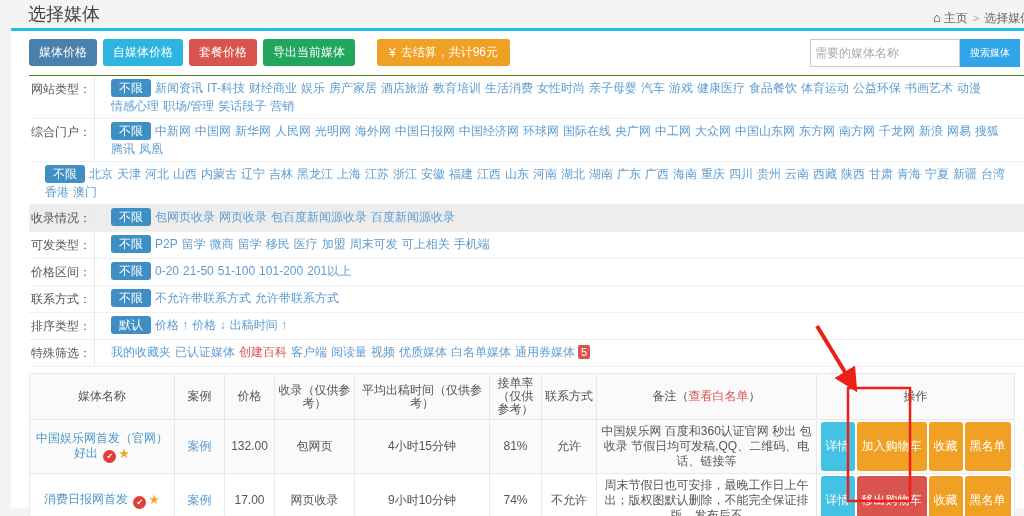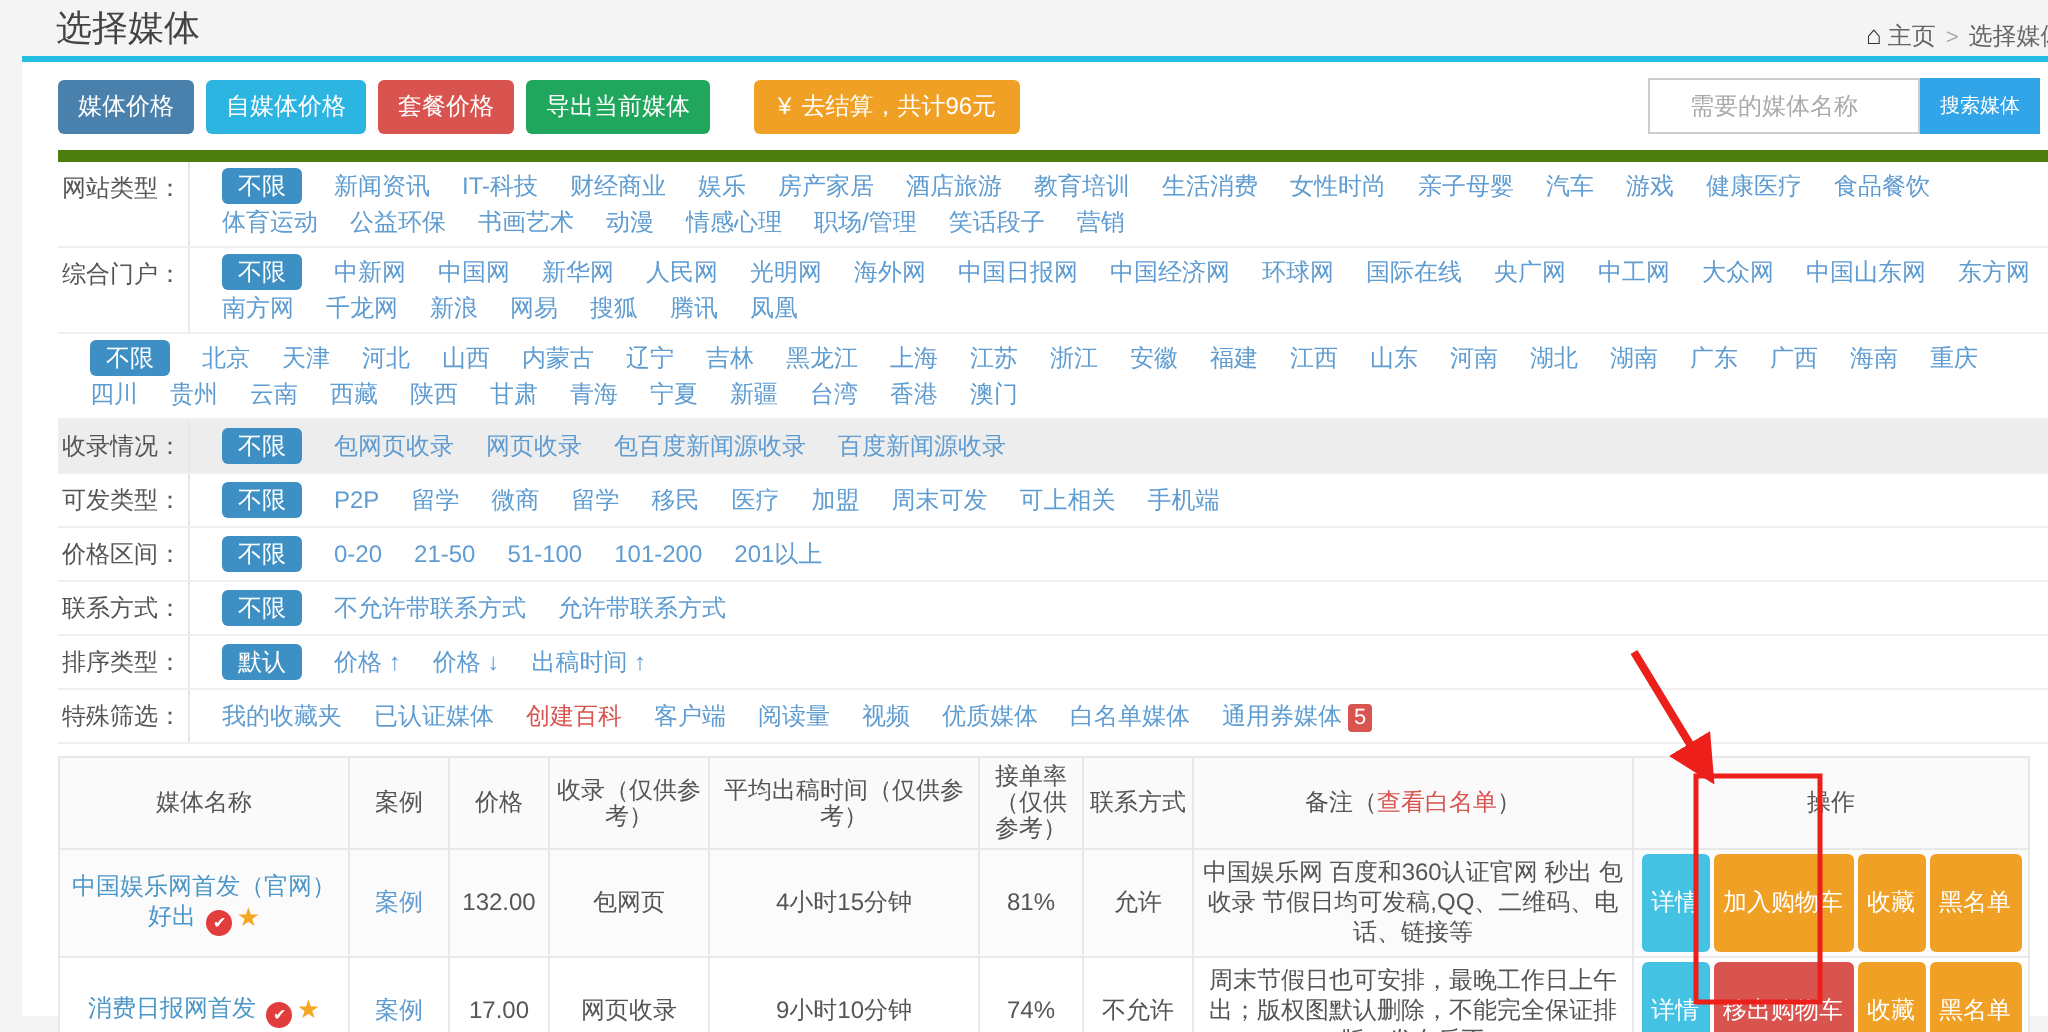--- a/index.html
+++ b/index.html
@@ -8,39 +8,39 @@
   
   .topbar{height:28px;position:relative;display:flex;align-items:center;padding-left:28px}
   .page-title{font-size:18px;font-weight:normal;color:#444}
   .breadcrumb{position:absolute;left:933px;top:10px;white-space:nowrap;color:#666;font-size:12px}
   .breadcrumb .home-ic{font-size:13px;color:#333;margin-right:3px}
   .breadcrumb a{color:#666;text-decoration:none}
   .breadcrumb .sep{color:#aaa;margin:0 5px;font-size:11px}
   
   .panel{margin-left:11px;background:#fff;border-top:3px solid var(--topline);height:480px}
   
-  .toolbar{display:flex;align-items:center;padding:8px 4px 8px 18px}
+  .toolbar{display:flex;align-items:flex-start;padding:8px 4px 8px 18px}
   .btn{color:#fff;border:none;border-radius:3px;padding:5px 10px;font-size:12px;margin-right:6px;cursor:pointer;display:inline-flex;align-items:center;gap:5px;font-family:inherit;white-space:nowrap}
   .btn-media{background:var(--primary-blue)}
   .btn-selfmedia{background:var(--cyan)}
   .btn-package{background:var(--red)}
   .btn-export{background:var(--green)}
   .btn-cart{background:var(--orange);margin-left:6px;padding:5px 12px}
   .btn-checkout{background:var(--orange);margin-left:16px;padding:5px 12px}
   .cart-badge{background:var(--red);border-radius:2px;padding:0 4px;font-size:11px;line-height:15px;display:inline-block}
   .search{margin-left:auto;display:flex;align-items:stretch}
-  .search input{width:136px;height:28px;border:1px solid #ccc;padding:0 20px;font-size:12px;color:#555;outline:none;font-family:inherit}
+  .search input{width:150px;height:28px;border:1px solid #ccc;padding:0 4px;font-size:12px;color:#555;outline:none;font-family:inherit}
   .search input::placeholder{color:#aaa}
   .search button{height:28px;background:var(--search-blue);color:#fff;border:none;padding:0 10px;font-size:10px;cursor:pointer;font-family:inherit;white-space:nowrap}
   
-  .filters{margin:0 0 0 18px;border-top:6px solid #4d7c0f}
+  .filters{margin:0 0 0 18px;border-top:1px solid #4d7c0f}
   .frow{display:flex;align-items:stretch;border-bottom:1px solid #f0f0f0}
   .frow.gray{background:#ededed}
   .flabel{width:66px;flex:none;padding:4px 0 4px 2px;color:#555;border-right:1px solid #e8e8e8;line-height:18px}
-  .fopts{flex:1;padding:3px 0 3px 16px;display:flex;flex-wrap:wrap;column-gap:16px;align-items:center}
+  .fopts{flex:1;padding:3px 0 3px 16px;display:flex;flex-wrap:wrap;column-gap:4px;align-items:flex-start}
   .fopt{color:var(--link-blue);line-height:18px;text-decoration:none;cursor:pointer;white-space:nowrap}
   .fopt.sel{background:var(--chip-blue);color:#fff;border-radius:3px;padding:0 8px}
   .fopt.red{color:var(--red)}
   .fbadge{background:var(--red);color:#fff;border-radius:2px;padding:0 3px;font-size:11px;margin-left:3px;display:inline-block;line-height:14px}
   
   .mtable{width:985px;margin:6px 0 0 18px;border-collapse:collapse;table-layout:fixed;background:#fff}
   .mtable th,.mtable td{border:1px solid #e8e8e8;text-align:center;padding:3px 4px;font-weight:normal;color:#555;font-size:12px;line-height:15px;vertical-align:middle}
   .mtable thead th{background:#fafafa;line-height:13px;padding:3px 2px}
   .mtable tbody tr:nth-child(odd){background:#fbfbfb}
   .red-link{color:var(--red);text-decoration:none;cursor:pointer}

